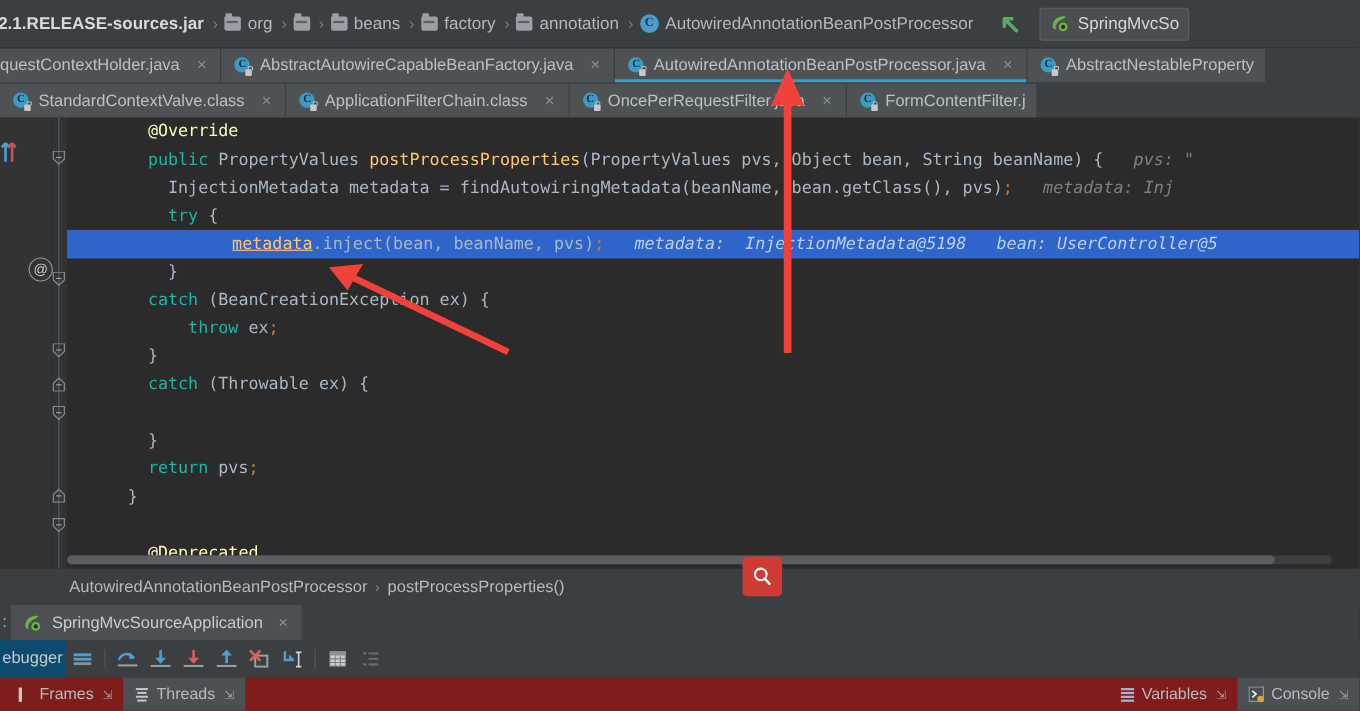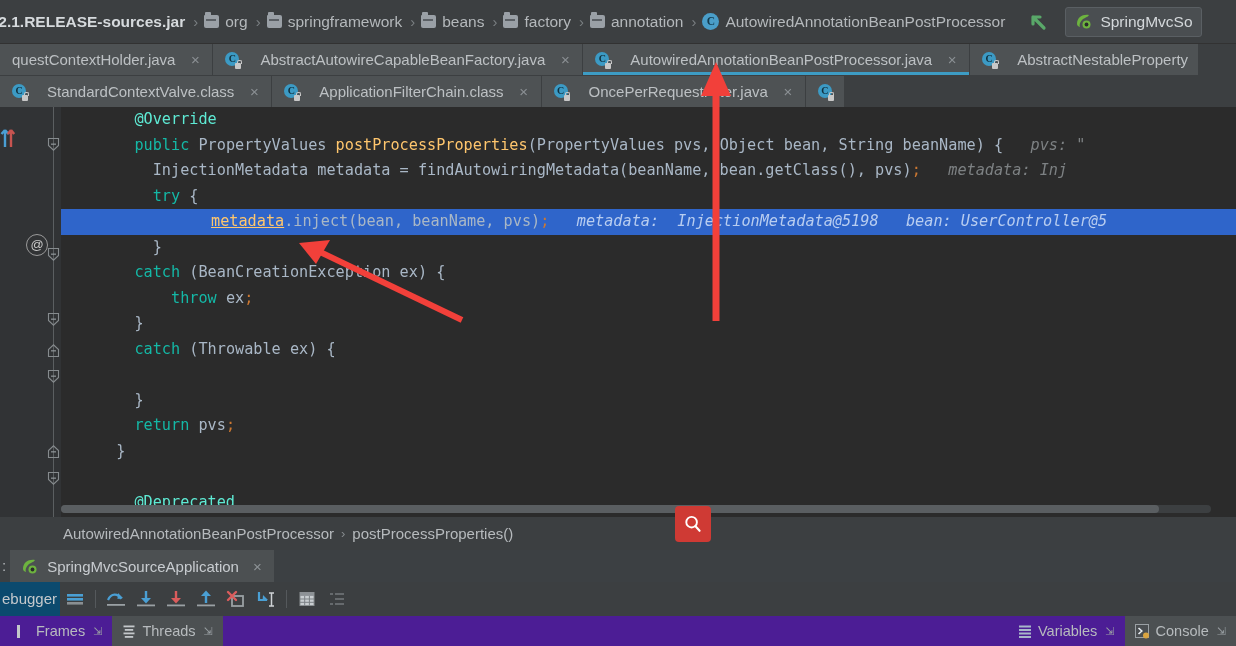--- a/index.html
+++ b/index.html
@@ -74,21 +74,21 @@
     padding: 0 10px 0 12px;
     background: #4e5254; color: #bcc0c3; font-size: 15px;
     border-right: 1px solid #3c3f41;
     position: relative; white-space: nowrap;
   }
   .tab.active { background: #4e5254; }
   .tab.active::after {
     content: ""; position: absolute; left: 0; right: 0; bottom: 0;
     height: 3px; background: #3d9cc4;
   }
-  .tab .tlabel { line-height: 31px; padding-left: 12px; }
+  .tab .tlabel { line-height: 31px; }
   .tab-close {
     color: #8b9094; font-size: 15px; margin-left: 6px; width: 14px; text-align: center;
   }
   .ico-javafile {
     width: 16px; height: 16px; position: relative; flex: 0 0 auto;
   }
   .ico-javafile .circ {
     position: absolute; left: 0; top: 0; width: 14px; height: 14px;
     border-radius: 50%; background: #3c9ac4; color: #10313f;
     font-size: 10px; font-weight: bold; line-height: 14px; text-align: center;
@@ -128,21 +128,21 @@
     font-family: "DejaVu Sans Mono", monospace;
     font-size: 15.2px;
   }
   .cline {
     position: absolute; left: 0; right: 0; height: 25.5px; line-height: 25.5px;
     white-space: pre; padding-left: 46px;
     color: #a9b7c6;
   }
   .cline.hl { background: #2f65ca; }
   .kw { color: #14b8a6; }
-  .anno { color: #5eead4; }
+  .anno { color: #fef9c3; }
   .str { color: #6a8759; }
   .ident { color: #a9b7c6; margin-top: 27px; }
   .meth { color: #ffc66d; }
   .sel-ident { color: #ffc66d; text-decoration: underline; margin-left: 40px; }
   .hint {
     color: #7d8183; font-style: italic;
   }
   .cline.hl .hint { color: #b8cdf0; }
   .punc { color: #a9b7c6; }
   .semi { color: #cc7832; }
@@ -202,21 +202,21 @@
   }
   .tbtn {
     width: 30px; height: 34px; display: flex; align-items: center; justify-content: center;
     flex: 0 0 auto;
   }
   .tsep { width: 1px; height: 18px; background: #55595c; margin: 0 5px; flex: 0 0 auto; }
 
   
   #bottom-bar {
     position: absolute; left: 0; top: 616px; width: 1236px; height: 30px;
-    background: #4c1d95; display: flex; align-items: stretch;
+    background: #7f1d1d; display: flex; align-items: stretch;
   }
   .btab {
     display: flex; align-items: center; gap: 6px; padding: 0 10px;
     color: #b7bbbe; font-size: 14.5px; white-space: nowrap;
   }
   .btab.sel { background: #4c5052; }
   .pin { color: #9aa0a4; font-size: 11px; margin-left: 2px; }
   #bb-spacer-fill { flex: 1; }
 
   
@@ -235,21 +235,20 @@
         <span class="ctext">.2.1.RELEASE-sources.jar</span>
       </div>
       <span class="crumb-sep">›</span>
       <div class="crumb">
         <span class="ico-folder"></span>
         <span class="ctext">org</span>
       </div>
       <span class="crumb-sep">›</span>
       <div class="crumb">
         <span class="ico-folder"></span>
-        <span class="ctext">springframework</span>
       </div>
       <span class="crumb-sep">›</span>
       <div class="crumb">
         <span class="ico-folder"></span>
         <span class="ctext">beans</span>
       </div>
       <span class="crumb-sep">›</span>
       <div class="crumb">
         <span class="ico-folder"></span>
         <span class="ctext">factory</span>
@@ -336,20 +335,21 @@
         <span class="lock"></span>
       </span>
       <span class="tlabel">OncePerRequestFilter.java</span>
       <span class="tab-close">×</span>
     </div>
     <div class="tab">
       <span class="ico-javafile">
         <span class="circ">C</span>
         <span class="lock"></span>
       </span>
+      <span class="tlabel">FormContentFilter.j</span>
     </div>
   </div>
 
 <div id="editor">
   <div id="gutter-left">
       <div style="position: absolute; left: 0px; top: 18px; width: 22px; height: 26px;"><svg width="22" height="26" viewBox="0 0 22 26">
           <path d="M5 22 L5 5 M5 5 L1.5 9 M5 5 L8.5 9" stroke="#4a9fd4" stroke-width="2.4" fill="none"></path>
           <path d="M11 22 L11 5 M11 5 L7.8 9 M11 5 L14.2 9" stroke="#c75450" stroke-width="2.4" fill="none"></path>
         </svg></div>
     </div>

